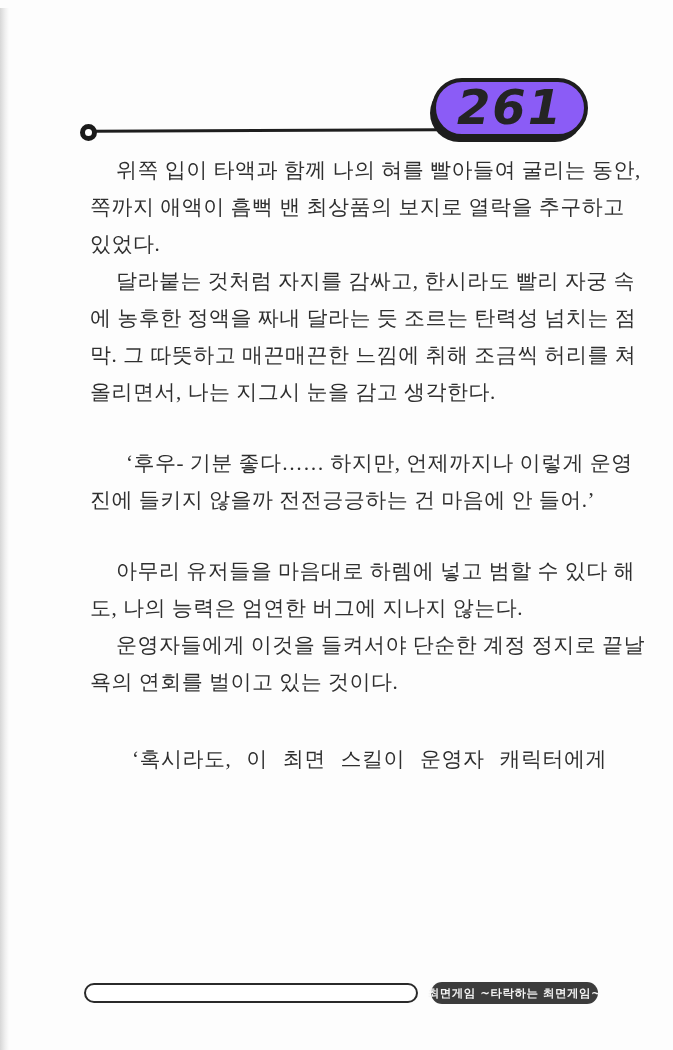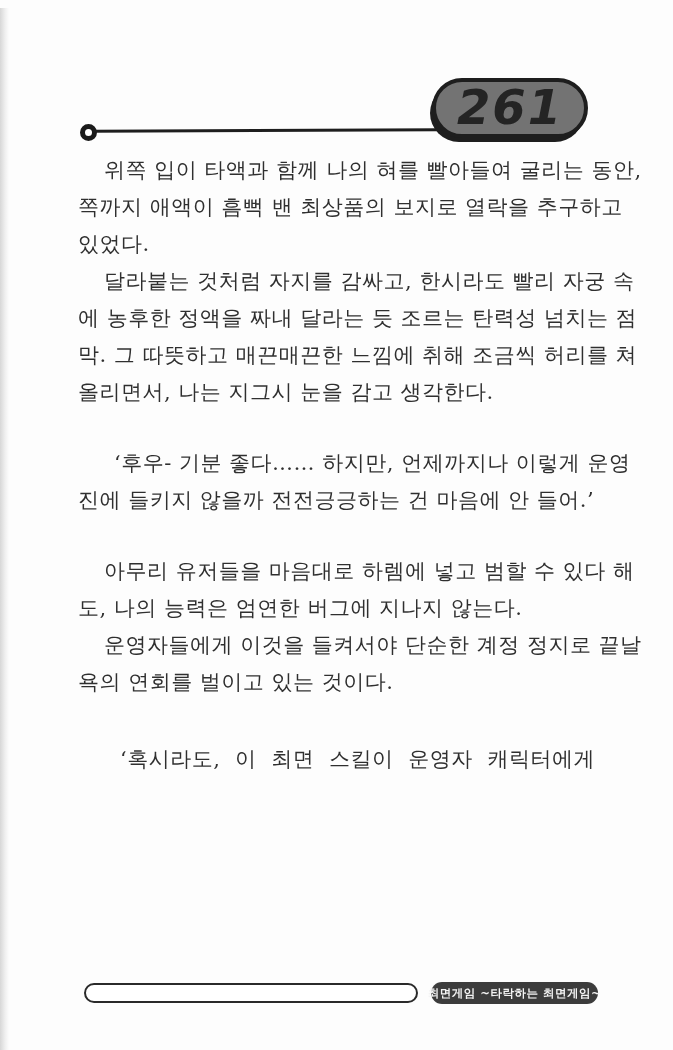--- a/index.html
+++ b/index.html
@@ -37,42 +37,43 @@
     left: 80px; top: 124px;
     width: 7px; height: 7px;
     background: #ffffff;
     border: 5px solid #1a1a1a;
     border-radius: 50%;
   }
   .page-number-badge {
     position: absolute;
     left: 432px; top: 78px;
     width: 148px; height: 52px;
-    background: #737373;
+    background: #8b5cf6;
     border: 4px solid #1e1e1e;
     border-radius: 30px;
     box-shadow: -3px 5px 0 -1px #1e1e1e;
     display: flex;
     align-items: center;
     justify-content: center;
   }
   .page-number {
     font-family: "DejaVu Sans", "Liberation Sans", sans-serif;
     font-weight: bold;
     font-style: italic;
     font-size: 48px;
     letter-spacing: 2px;
     color: #242424;
     transform: translateY(-1px);
   }
   
   .body-text {
     position: absolute;
-    left: 78px; top: 152px;
+    left: 90px; top: 152px;
     width: 517px;
+    font-family: Liberation Serif, serif;
   }
   .para {
     margin: 0;
   }
   .line {
     font-size: 21px;
     line-height: 37px;
     text-align: justify;
     text-align-last: justify;
     white-space: nowrap;

